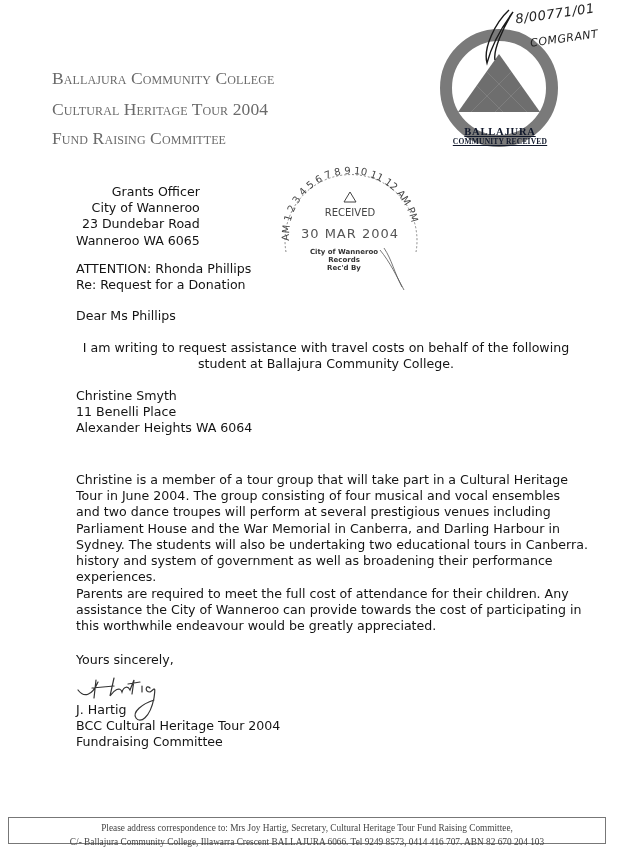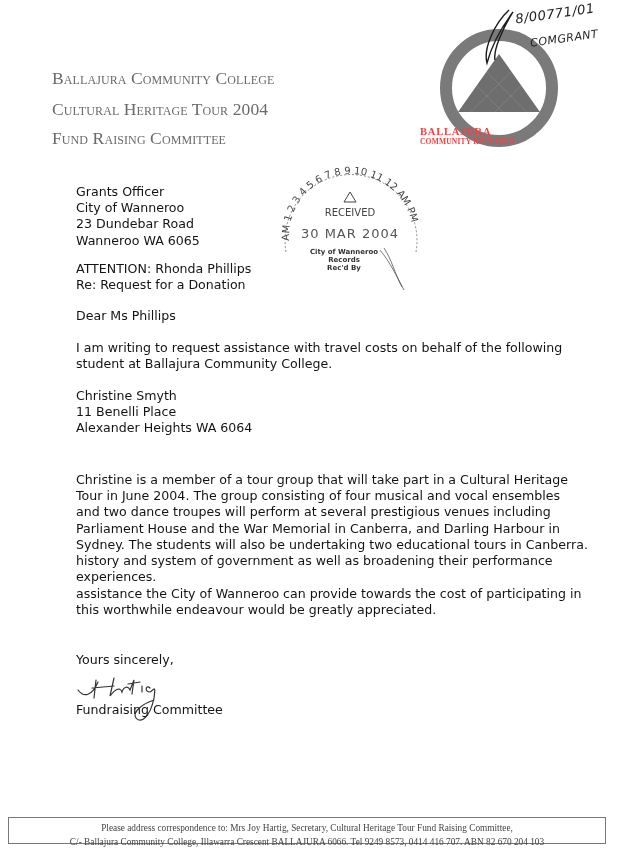--- a/index.html
+++ b/index.html
@@ -6,38 +6,38 @@
   body { width: 617px; height: 866px; position: relative; overflow: hidden; color: #111; }
   .serif { font-family: "Liberation Serif", "DejaVu Serif", serif; }
   .sans { font-family: "DejaVu Sans", "Liberation Sans", sans-serif; }
 
   .lh-title { position: absolute; left: 52px; font-variant: small-caps; color: #6a6a6a; font-size: 17.5px; letter-spacing: 0.1px; white-space: nowrap; }
   #lh1 { top: 68px; }
   #lh2 { top: 99px; }
   #lh3 { top: 128px; }
 
   .logo { position: absolute; left: 437px; top: 26px; width: 124px; height: 124px; }
-  .logo-name { position: absolute; left: 420px; top: 126px; width: 160px; color: #ef4444; font-weight: bold; }
+  .logo-name { position: absolute; left: 420px; top: 126px; width: 160px; text-align: center; color: #0f172a; font-weight: bold; text-decoration: underline; }
   .logo-name .l1 { font-size: 10.5px; letter-spacing: 0.8px; display: block; }
   .logo-name .l2 { font-size: 7.5px; letter-spacing: 0.2px; display: block; margin-top: 0px; }
 
   .annot { position: absolute; font-family: "DejaVu Sans", sans-serif; font-style: italic; color: #222; font-size: 13px; transform: rotate(-8deg); white-space: nowrap; letter-spacing: 0.5px;}
   #annot1 { left: 515px; top: 6px; }
   #annot2 { left: 530px; top: 32px; font-size: 11px; }
 
   .stamp { position: absolute; left: 272px; top: 152px; width: 156px; height: 150px; }
 
   .body-text { position: absolute; left: 76px; font-size: 12.6px; line-height: 16.2px; color: #141414; white-space: nowrap; }
   .para { position: absolute; left: 76px; font-size: 12.6px; line-height: 16.2px; color: #141414; width: 500px; }
   .para span.line { display: block; white-space: nowrap; }
 
-  #addr { top: 184px; }
+  #addr { top: 184px; text-align: right; }
   #attn { top: 261px; }
   #salutation { top: 308px; }
-  #p1 { top: 340px; }
+  #p1 { top: 340px; text-align: center; }
   #student { top: 388px; }
   #p2 { top: 456px; margin-top: 16px; }
   #p3 { top: 586px; }
   #closing { top: 652px; }
   #signer { top: 702px; }
 
   .sig { position: absolute; left: 70px; top: 668px; width: 110px; height: 60px; }
 
   .footer { position: absolute; left: 8px; top: 817px; width: 598px; height: 27px; border: 1px solid #777; box-sizing: border-box; text-align: center; color: #444; font-size: 9.3px; line-height: 14px; padding-top: 3px; }
   .footer span { display: block; white-space: nowrap; }
@@ -116,30 +116,33 @@
   <span class="line">Christine is a member of a tour group that will take part in a Cultural Heritage</span>
   <span class="line">Tour in June 2004. The group consisting of four musical and vocal ensembles</span>
   <span class="line">and two dance troupes will perform at several prestigious venues including</span>
   <span class="line">Parliament House and the War Memorial in Canberra, and Darling Harbour in</span>
   <span class="line">Sydney. The students will also be undertaking two educational tours in Canberra.</span>
   <span class="line">history and system of government as well as broadening their performance</span>
   <span class="line">experiences.</span>
 </div>
 
 <div class="para sans" id="p3">
+  <span class="line">Parents are required to meet the full cost of attendance for their children. Any</span>
   <span class="line">assistance the City of Wanneroo can provide towards the cost of participating in</span>
   <span class="line">this worthwhile endeavour would be greatly appreciated.</span>
 </div>
 
 <div class="body-text sans" id="closing">Yours sincerely,</div>
 
 <svg class="sig" viewBox="0 0 110 60">
   <path d="M8 22 C 14 30, 22 28, 28 14 M 26 12 L 24 30 M 22 20 L 44 18 M 44 10 L 40 28 C 44 22, 50 18, 52 24 C 54 18, 58 18, 60 22 L 64 12 L 62 26 M 58 16 L 70 14 M 72 18 L 72 24 M 80 20 C 76 16, 74 24, 80 24 C 84 22, 86 16, 84 30 C 80 50, 70 56, 66 50 C 62 44, 72 36, 84 32" fill="none" stroke="#333" stroke-width="1.2" stroke-linecap="round"></path>
 </svg>
 
 <div class="body-text sans" id="signer">
+  <div>J. Hartig</div>
+  <div>BCC Cultural Heritage Tour 2004</div>
   <div>Fundraising Committee</div>
 </div>
 
 <div class="footer serif">
   <span>Please address correspondence to: Mrs Joy Hartig, Secretary, Cultural Heritage Tour Fund Raising Committee,</span>
   <span>C/- Ballajura Community College, Illawarra Crescent BALLAJURA  6066.  Tel 9249 8573, 0414 416 707.  ABN 82 670 204 103</span>
 </div>
 
 </body></html>

